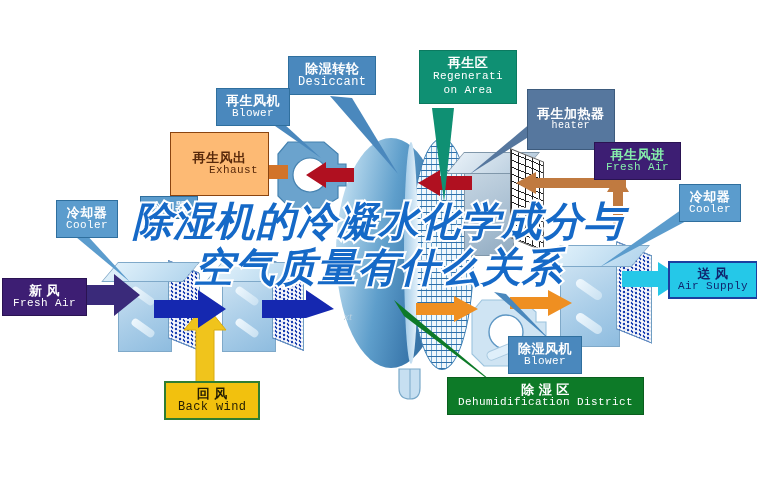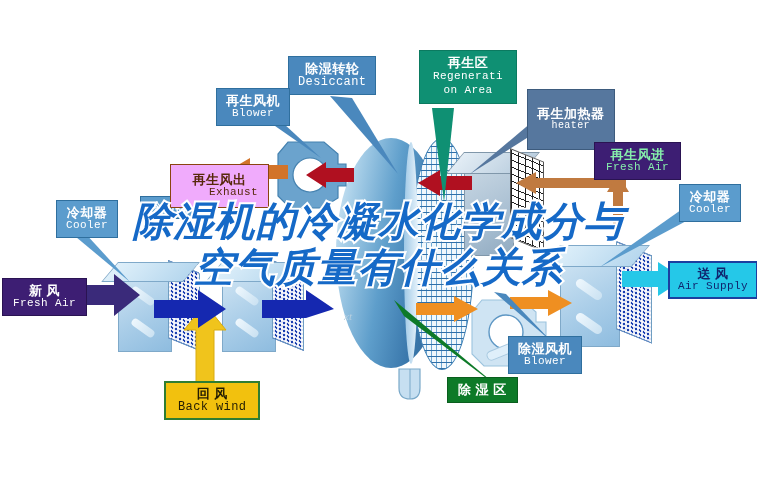--- a/index.html
+++ b/index.html
@@ -250,21 +250,21 @@
     <span class="cn">再生区</span>
     <span class="en" style="font-size:11px;white-space:normal;line-height:1.25;">Regenerati on Area</span>
   </div>
 
   <div class="lbl" style="left:527px;top:89px;padding:17px 9px;background:#56779e;border:1px solid #3d5b7d;
               color:#ffffff;font-size:13px;">
     <span class="cn">再生加热器</span>
     <span class="en" style="font-size:10px;">heater</span>
   </div>
 
-  <div class="lbl" style="left:170px;top:164px;padding:8px 10px;background:#f0abfc;border:1px solid #8a4410;
+  <div class="lbl" style="left:170px;top:132px;padding:18px 10px;background:#fdba74;border:1px solid #8a4410;
               color:#57280a;font-size:13px;">
     <span class="cn">再生风出</span>
     <span class="en" style="font-size:11px;margin-left:28px;">Exhaust</span>
   </div>
 
   <div class="lbl" style="left:594px;top:142px;padding:5px 11px;background:#3d1e73;border:1px solid #2a1352;
               color:#86efac;font-size:13px;">
     <span class="cn">再生风进</span>
     <span class="en" style="font-size:11px;">Fresh Air</span>
   </div>
@@ -300,20 +300,21 @@
 
   <div class="lbl" style="left:508px;top:336px;padding:5px 9px;background:#4a88bd;border:1px solid #2f6f9e;
               color:#ffffff;font-size:13px;">
     <span class="cn">除湿风机</span>
     <span class="en" style="font-size:11px;">Blower</span>
   </div>
 
   <div class="lbl" style="left:447px;top:377px;padding:5px 10px;background:#0d7a28;border:1px solid #0a5e1e;
               color:#ffffff;font-size:13px;">
     <span class="cn">除  湿  区</span>
+    <span class="en" style="font-size:11px;">Dehumidification District</span>
   </div>
 
   <div class="lbl" style="left:668px;top:261px;padding:4px 8px;background:#25c8e8;border:2px solid #1b3fa0;
               color:#10246e;font-size:13px;">
     <span class="cn">送  风</span>
     <span class="en" style="font-size:11px;">Air Supply</span>
   </div>
 
   <div id="title">
     <span class="ln">除湿机的冷凝水化学成分与</span>

